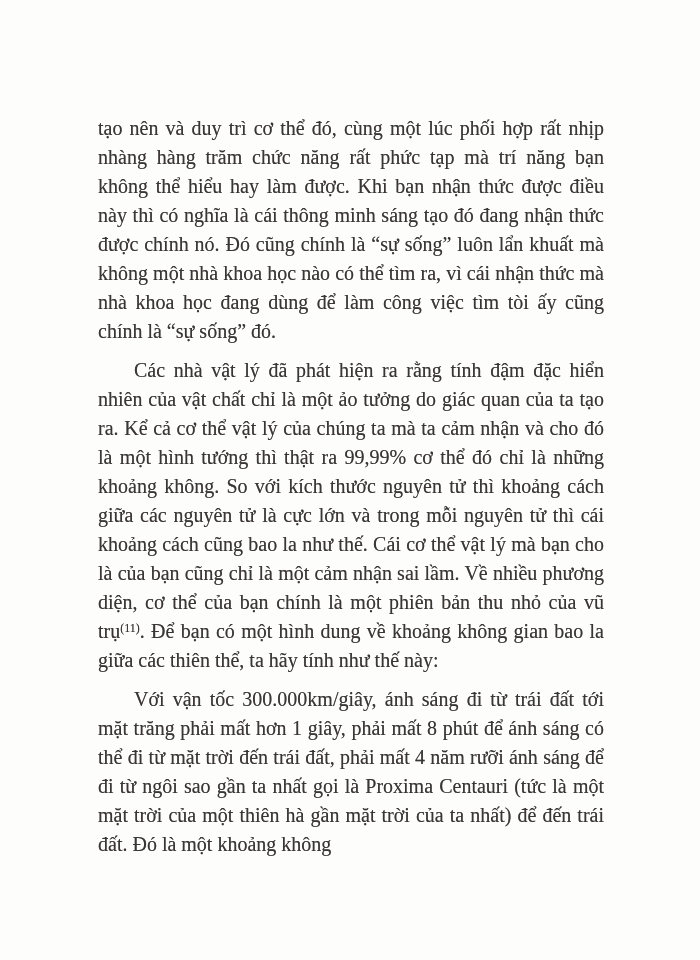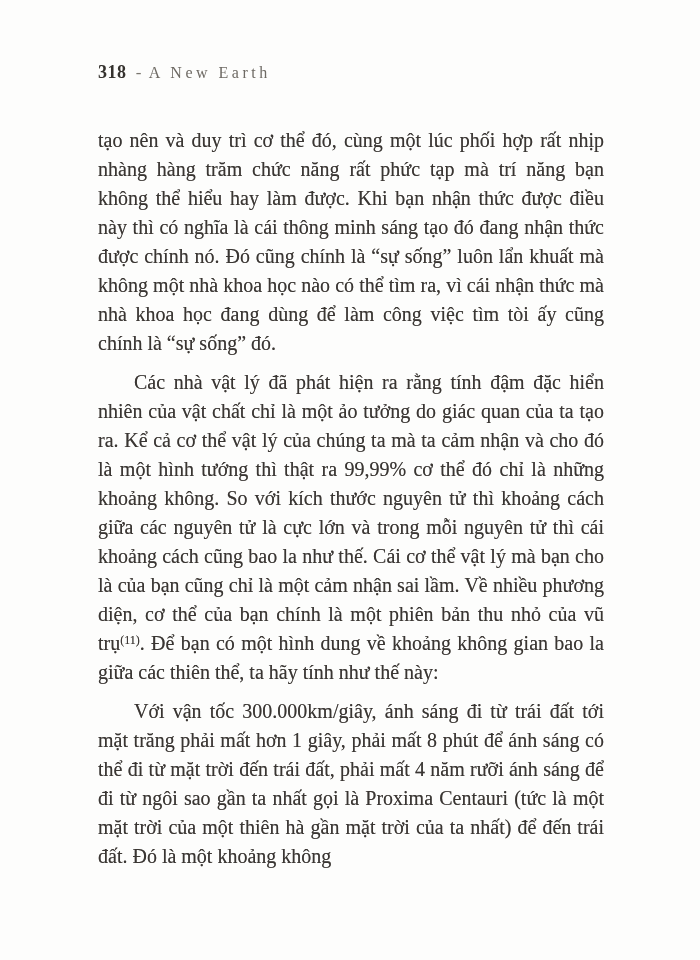--- a/index.html
+++ b/index.html
@@ -39,21 +39,21 @@
     color: #7a766f;
     margin: 0 3px 0 5px;
   }
   .book-title {
     color: var(--header-muted);
     font-size: 16px;
     letter-spacing: 3.5px;
   }
   .page-body {
     position: absolute;
-    top: 126px;
+    top: 114px;
     left: 98px;
     width: 506px;
     font-size: 20px;
     line-height: 29px;
     text-align: justify;
     text-shadow: 0 0 0.4px rgba(58, 54, 51, 0.55);
   }
   .page-body p {
     margin: 0 0 10px 0;
   }
@@ -66,24 +66,19 @@
     font-size: 0.6em;
     vertical-align: 0.5em;
     line-height: 0;
     letter-spacing: 0;
   }
 </style>
 </head>
 <body>
 
 <div class="book-page">
-  <header class="page-header">
-    <span class="page-number">318</span>
-    <span class="header-separator">-</span>
-    <span class="book-title">A New Earth</span>
-  </header>
 
   <main class="page-body">
     <p><span>tạo nên và duy trì cơ thể đó, cùng một lúc phối hợp rất nhịp nhàng hàng trăm chức năng rất phức tạp mà trí năng bạn không thể hiểu hay làm được. Khi bạn nhận thức được điều này thì có nghĩa là cái thông minh sáng tạo đó đang nhận thức được chính nó. Đó cũng chính là “sự sống” luôn lẩn khuất mà không một nhà khoa học nào có thể tìm ra, vì cái nhận thức mà nhà khoa học đang dùng để làm công việc tìm tòi ấy cũng chính là “sự sống” đó.</span></p>
     <p class="indent"><span>Các nhà vật lý đã phát hiện ra rằng tính đậm đặc hiển nhiên của vật chất chỉ là một ảo tưởng do giác quan của ta tạo ra. Kể cả cơ thể vật lý của chúng ta mà ta cảm nhận và cho đó là một hình tướng thì thật ra 99,99% cơ thể đó chỉ là những khoảng không. So với kích thước nguyên tử thì khoảng cách giữa các nguyên tử là cực lớn và trong mỗi nguyên tử thì cái khoảng cách cũng bao la như thế. Cái cơ thể vật lý mà bạn cho là </span><span class="italic">của bạn</span><span> cũng chỉ là một cảm nhận sai lầm. Về nhiều phương diện, cơ thể của bạn chính là một phiên bản thu nhỏ của vũ trụ</span><span class="superscript">(11)</span><span>. Để bạn có một hình dung về khoảng không gian bao la giữa các thiên thể, ta hãy tính như thế này:</span></p>
     <p class="indent"><span>Với vận tốc 300.000km/giây, ánh sáng đi từ trái đất tới mặt trăng phải mất hơn 1 giây, phải mất 8 phút để ánh sáng có thể đi từ mặt trời đến trái đất, phải mất 4 năm rưỡi ánh sáng để đi từ ngôi sao gần ta nhất gọi là Proxima Centauri (tức là một mặt trời của một thiên hà gần mặt trời của ta nhất) để đến trái đất. Đó là một khoảng không</span></p>
   </main>
 </div>
 
 </body></html>

